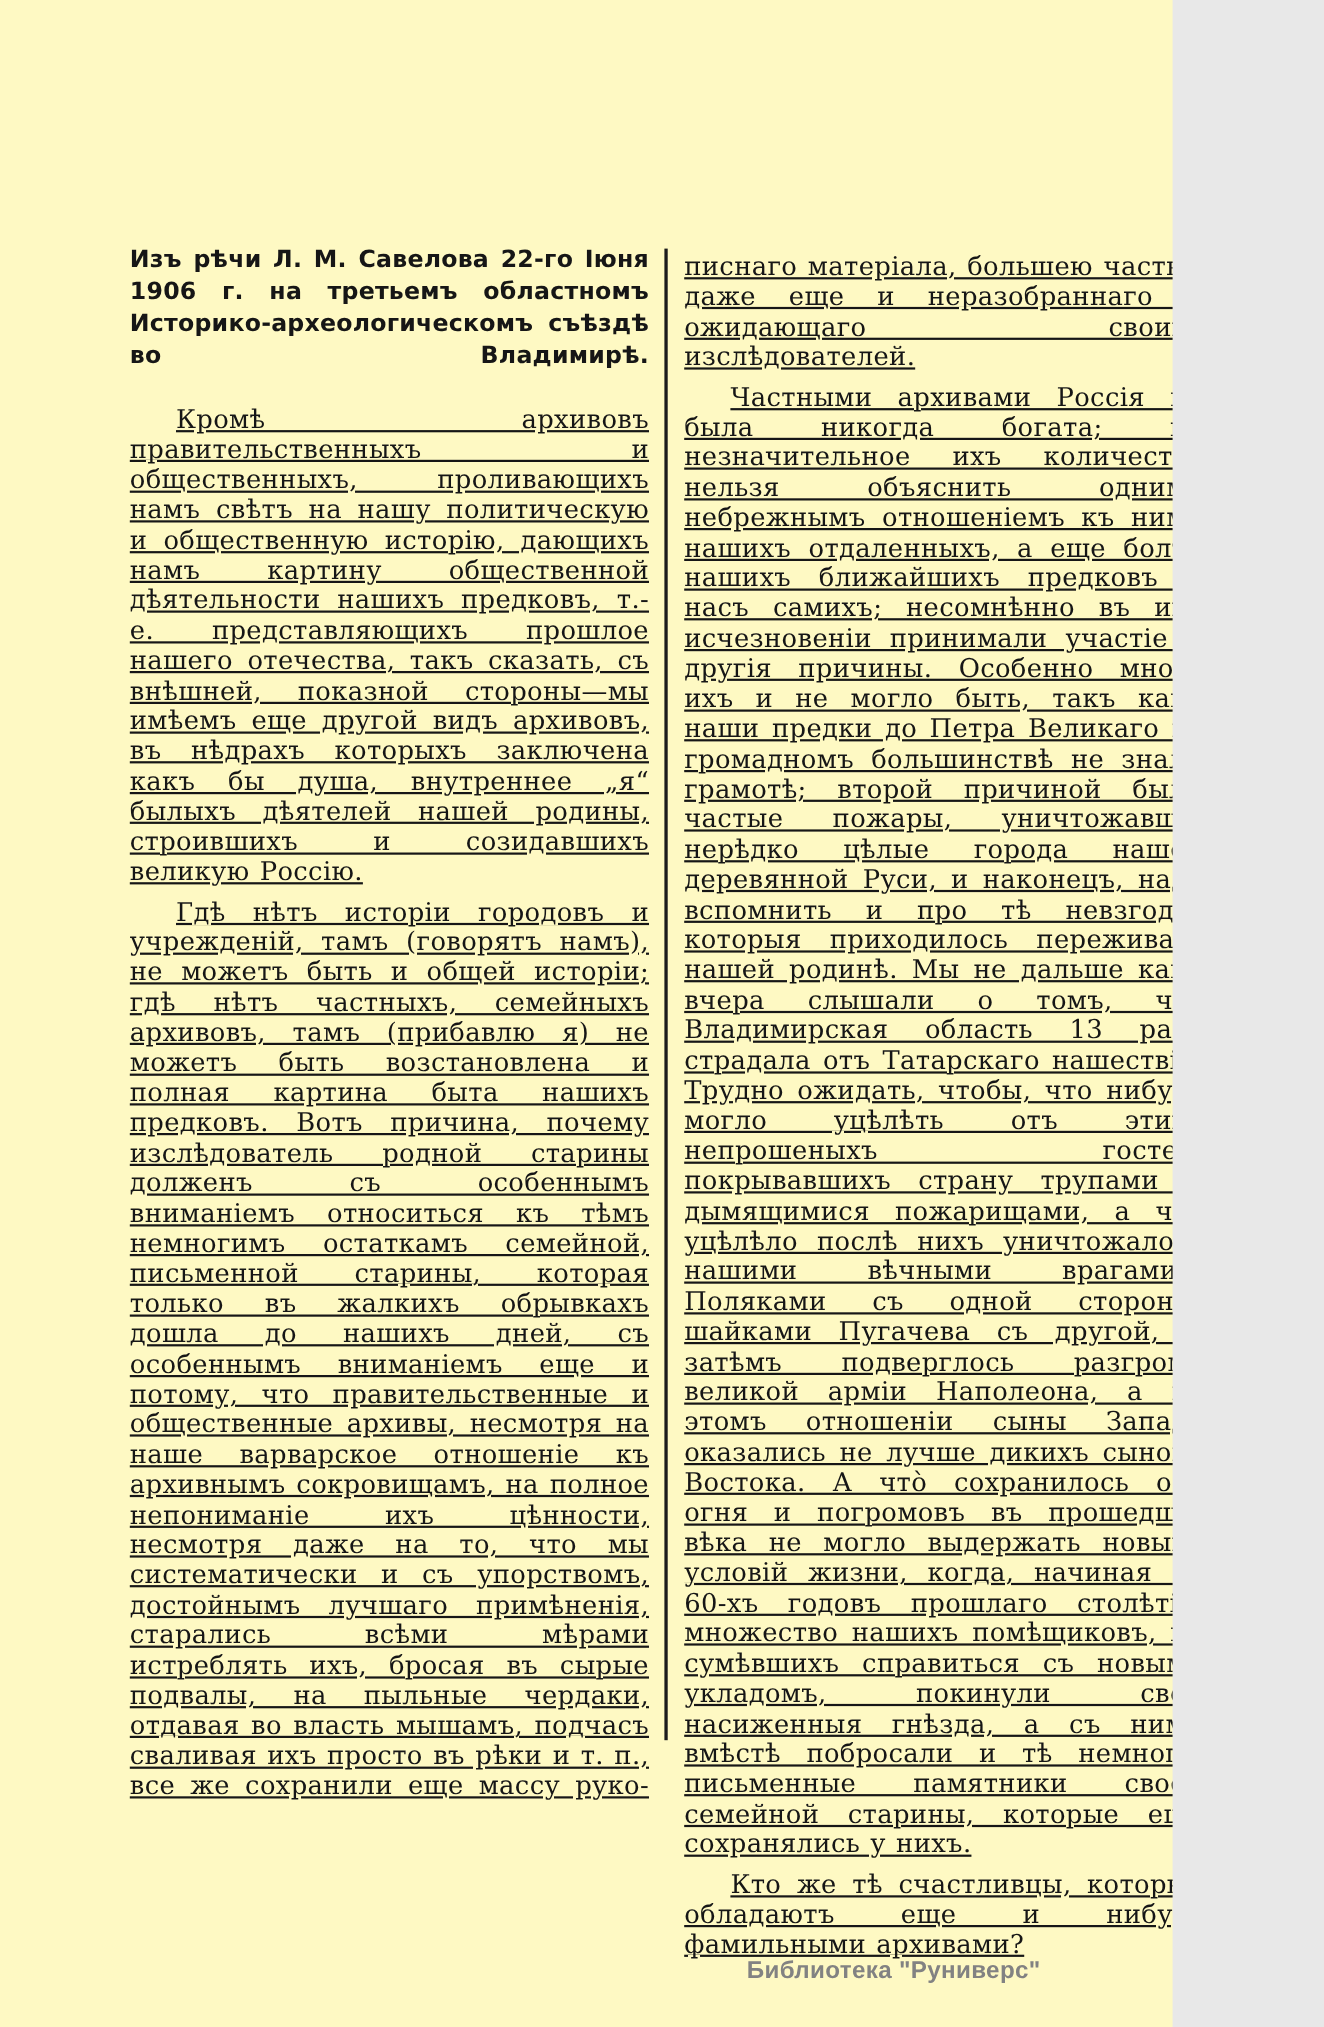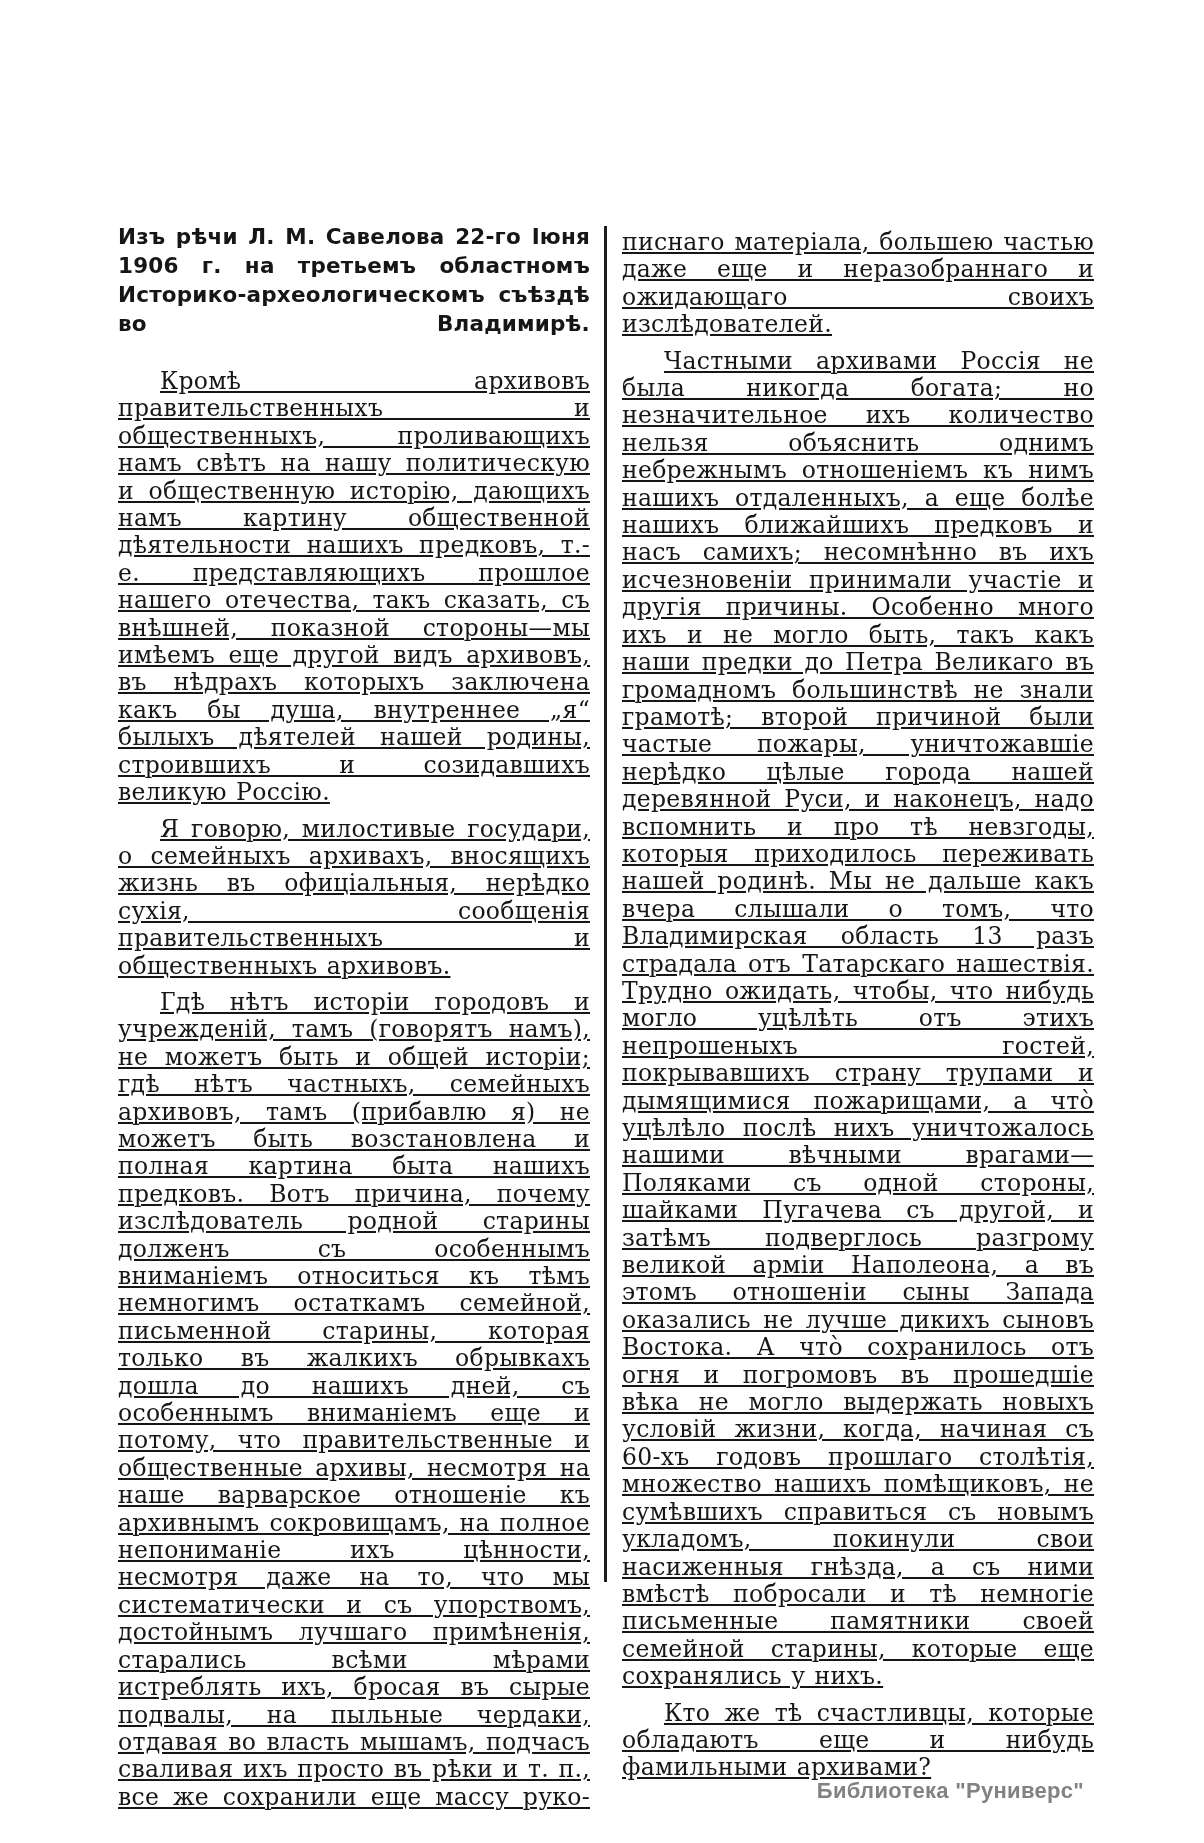--- a/index.html
+++ b/index.html
@@ -2,23 +2,23 @@
 <html><head>
 <meta charset="utf-8">
 <style>
   html, body {
     margin: 0;
     padding: 0;
     background: #e8e8e8;
   }
   .page {
     position: relative;
-    width: 1204px;
+    width: 1066px;
     height: 1843px;
-    background: #ffffff;
+    background: #fef9c3;
     overflow: hidden;
     color: #161616;
   }
   .text-block {
     position: absolute;
     left: 118px;
     top: 222px;
     display: flex;
     align-items: flex-start;
   }
@@ -82,21 +82,20 @@
 </head>
 <body>
 
 <div class="page">
 
   <div class="text-block">
 
     <div class="col col-left">
       <div class="heading">Изъ рѣчи Л. М. Савелова 22-го Іюня 1906 г. на третьемъ областномъ Историко-археологическомъ съѣздѣ во Владимирѣ.</div>
       <p class="para">Кромѣ архивовъ правительственныхъ и общественныхъ, проливающихъ намъ свѣтъ на нашу политическую и общественную исторію, дающихъ намъ картину общественной дѣятельности нашихъ предковъ, т.-е. представляющихъ прошлое нашего отечества, такъ сказать, съ внѣшней, показной стороны—мы имѣемъ еще другой видъ архивовъ, въ нѣдрахъ которыхъ заключена какъ бы душа, внутреннее „я“ былыхъ дѣятелей нашей родины, строившихъ и созидавшихъ великую Россію.</p>
-      <p class="para">Я говорю, милостивые государи, о семейныхъ архивахъ, вносящихъ жизнь въ офиціальныя, нерѣдко сухія, сообщенія правительственныхъ и общественныхъ архивовъ.</p>
       <p class="para flow-out">Гдѣ нѣтъ исторіи городовъ и учрежденій, тамъ (говорятъ намъ), не можетъ быть и общей исторіи; гдѣ нѣтъ частныхъ, семейныхъ архивовъ, тамъ (прибавлю я) не можетъ быть возстановлена и полная картина быта нашихъ предковъ. Вотъ причина, почему изслѣдователь родной старины долженъ съ особеннымъ вниманіемъ относиться къ тѣмъ немногимъ остаткамъ семейной, письменной старины, которая только въ жалкихъ обрывкахъ дошла до нашихъ дней, съ особеннымъ вниманіемъ еще и потому, что правительственные и общественные архивы, несмотря на наше варварское отношеніе къ архивнымъ сокровищамъ, на полное непониманіе ихъ цѣнности, несмотря даже на то, что мы систематически и съ упорствомъ, достойнымъ лучшаго примѣненія, старались всѣми мѣрами истреблять ихъ, бросая въ сырые подвалы, на пыльные чердаки, отдавая во власть мышамъ, подчасъ сваливая ихъ просто въ рѣки и т. п., все же сохранили еще массу руко-</p>
     </div>
 
     <div class="divider"></div>
 
     <div class="col col-right">
       <p class="para flow-in">писнаго матеріала, большею частью даже еще и неразобраннаго и ожидающаго своихъ изслѣдователей.</p>
       <p class="para">Частными архивами Россія не была никогда богата; но незначительное ихъ количество нельзя объяснить однимъ небрежнымъ отношеніемъ къ нимъ нашихъ отдаленныхъ, а еще болѣе нашихъ ближайшихъ предковъ и насъ самихъ; несомнѣнно въ ихъ исчезновеніи принимали участіе и другія причины. Особенно много ихъ и не могло быть, такъ какъ наши предки до Петра Великаго въ громадномъ большинствѣ не знали грамотѣ; второй причиной были частые пожары, уничтожавшіе нерѣдко цѣлые города нашей деревянной Руси, и наконецъ, надо вспомнить и про тѣ невзгоды, которыя приходилось переживать нашей родинѣ. Мы не дальше какъ вчера слышали о томъ, что Владимирская область 13 разъ страдала отъ Татарскаго нашествія. Трудно ожидать, чтобы, что нибудь могло уцѣлѣть отъ этихъ непрошеныхъ гостей, покрывавшихъ страну трупами и дымящимися пожарищами, а чтò уцѣлѣло послѣ нихъ уничтожалось нашими вѣчными врагами—Поляками съ одной стороны, шайками Пугачева съ другой, и затѣмъ подверглось разгрому великой арміи Наполеона, а въ этомъ отношеніи сыны Запада оказались не лучше дикихъ сыновъ Востока. А чтò сохранилось отъ огня и погромовъ въ прошедшіе вѣка не могло выдержать новыхъ условій жизни, когда, начиная съ 60-хъ годовъ прошлаго столѣтія, множество нашихъ помѣщиковъ, не сумѣвшихъ справиться съ новымъ укладомъ, покинули свои насиженныя гнѣзда, а съ ними вмѣстѣ побросали и тѣ немногіе письменные памятники своей семейной старины, которые еще сохранялись у нихъ.</p>
       <p class="para">Кто же тѣ счастливцы, которые обладаютъ еще и нибудь фамильными архивами?</p>
     </div>

